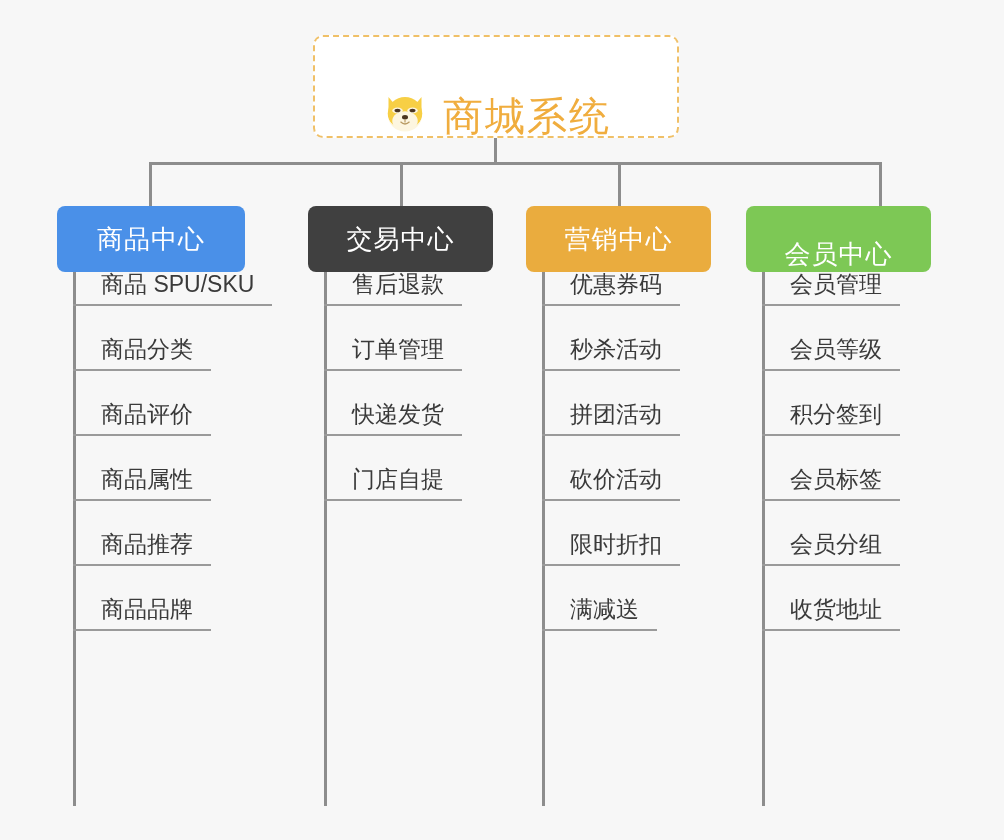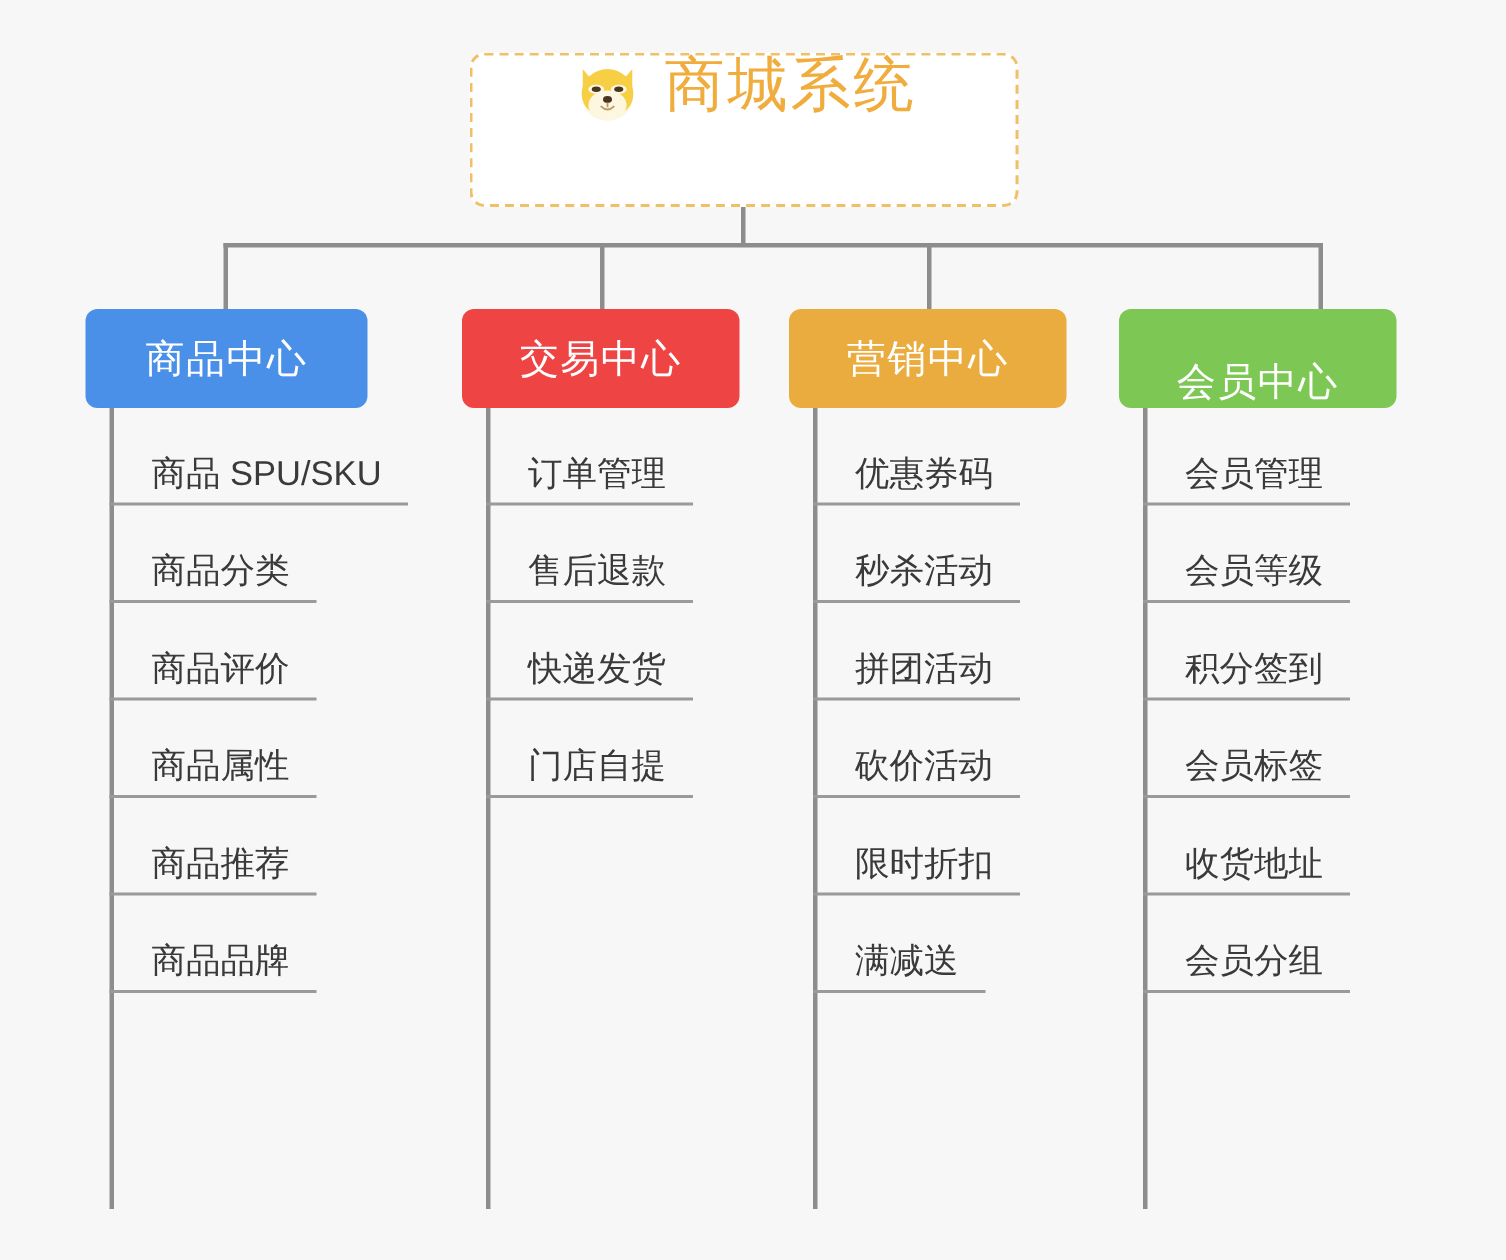--- a/index.html
+++ b/index.html
@@ -12,21 +12,21 @@
   }
   #chart{position:absolute;inset:0;}
 
   
   .root-node{
     position:absolute;
     left:313px;top:35px;width:366px;height:103px;
     background:#ffffff;
     border:2px dashed #f0c067;
     border-radius:10px;
-    display:flex;align-items:flex-start;justify-content:center;
+    display:flex;align-items:flex-end;justify-content:center;
     gap:14px;
     box-sizing:border-box;
   }
   .root-icon{
     width:48px;height:48px;
     display:block;
     flex:0 0 auto;
   }
   .root-title{
     font-size:40px;
@@ -57,21 +57,21 @@
   .spine{
     position:absolute;
     left:16px;top:0;width:3px;
     background:#8d8d8d;
   }
   .leaf{
     position:relative;
     height:65px;
     box-sizing:border-box;
     display:flex;
-    align-items:flex-end;
+    align-items:flex-start;
   }
   .leaf-inner{
     position:relative;
     margin-left:16px;
     display:inline-block;
     border-bottom:2px solid #9a9a9a;
     padding:0 18px 7px 28px;
   }
   .leaf-label{
     font-size:23px;
@@ -131,30 +131,30 @@
       <div class="leaf">
           <div class="leaf-inner"><span class="leaf-label">商品推荐</span></div>
         </div>
       <div class="leaf">
           <div class="leaf-inner"><span class="leaf-label">商品品牌</span></div>
         </div>
     </div>
   </div>
 
   <div class="column" style="left:308px;width:185px;">
-    <div class="cat-box" style="background: #ef4444;">
+    <div class="cat-box" style="background: #404040;">
       <span>交易中心</span>
     </div>
     <div class="leaf-wrap">
       <div class="spine" style="background: rgb(141, 141, 141); height: 534px;"></div>
       <div class="leaf">
+          <div class="leaf-inner"><span class="leaf-label">售后退款</span></div>
+        </div>
+      <div class="leaf">
           <div class="leaf-inner"><span class="leaf-label">订单管理</span></div>
-        </div>
-      <div class="leaf">
-          <div class="leaf-inner"><span class="leaf-label">售后退款</span></div>
         </div>
       <div class="leaf">
           <div class="leaf-inner"><span class="leaf-label">快递发货</span></div>
         </div>
       <div class="leaf">
           <div class="leaf-inner"><span class="leaf-label">门店自提</span></div>
         </div>
     </div>
   </div>
 
@@ -197,21 +197,21 @@
       <div class="leaf">
           <div class="leaf-inner"><span class="leaf-label">会员等级</span></div>
         </div>
       <div class="leaf">
           <div class="leaf-inner"><span class="leaf-label">积分签到</span></div>
         </div>
       <div class="leaf">
           <div class="leaf-inner"><span class="leaf-label">会员标签</span></div>
         </div>
       <div class="leaf">
+          <div class="leaf-inner"><span class="leaf-label">会员分组</span></div>
+        </div>
+      <div class="leaf">
           <div class="leaf-inner"><span class="leaf-label">收货地址</span></div>
         </div>
-      <div class="leaf">
-          <div class="leaf-inner"><span class="leaf-label">会员分组</span></div>
-        </div>
     </div>
   </div>
 
 </div>
 
 </body></html>

